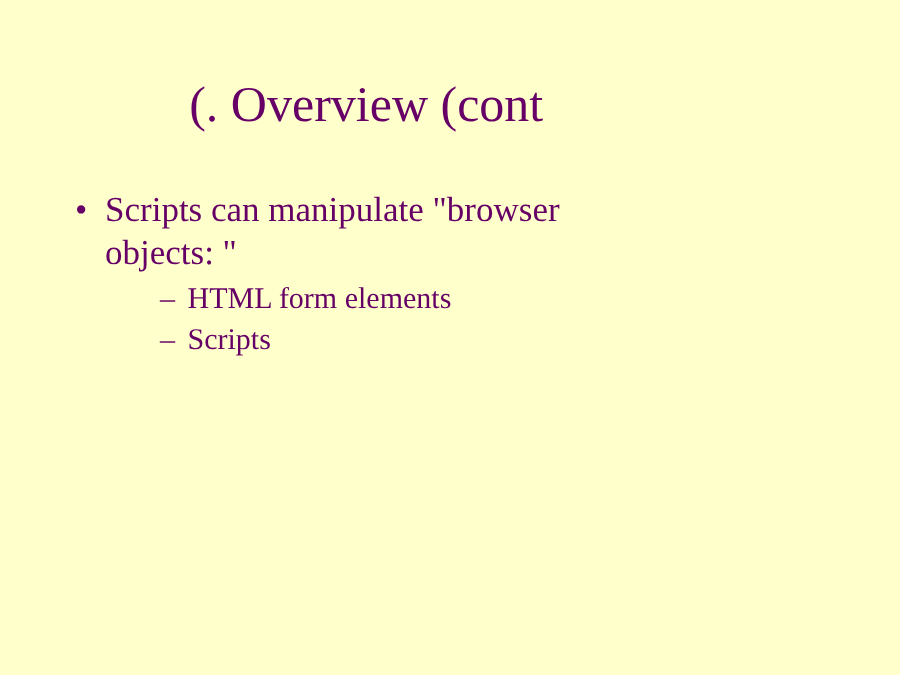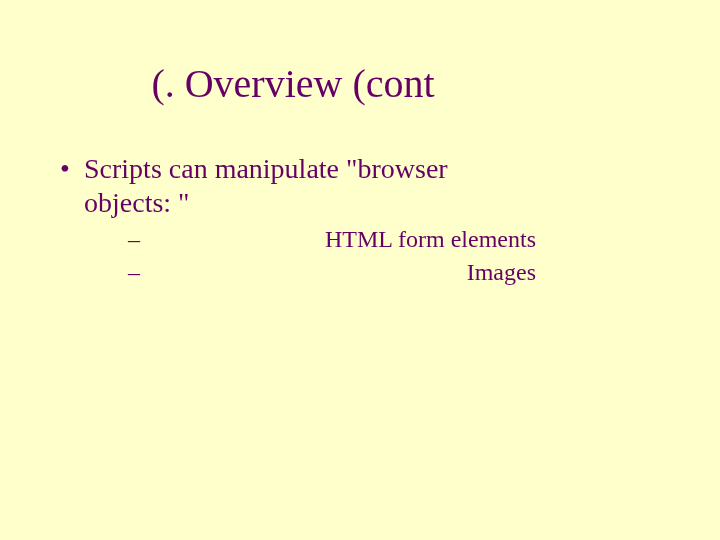--- a/index.html
+++ b/index.html
@@ -41,21 +41,20 @@
     position: absolute;
     left: 10px;
     top: 0;
     font-size: 28px;
     line-height: 1.2;
   }
   .sub {
     list-style: none;
     padding: 0;
     margin: 4px 0 14px 0;
-    text-align: right;
   }
   .sub > li {
     position: relative;
     padding-left: 66px;
     font-size: 24px;
     line-height: 1.35;
   }
   .sub > li::before {
     content: "–";
     position: absolute;
@@ -68,17 +67,17 @@
 </head>
 <body>
 
 <div class="slide">
   <div class="title">(. Overview (cont</div>
   <ul class="bullets">
     <li>
       <span>Scripts can manipulate "browser objects: "</span>
       <ul class="sub">
         <li>HTML form elements</li>
-        <li>Images</li>
+        <li>Scripts</li>
       </ul>
     </li>
   </ul>
 </div>
 
 </body></html>

